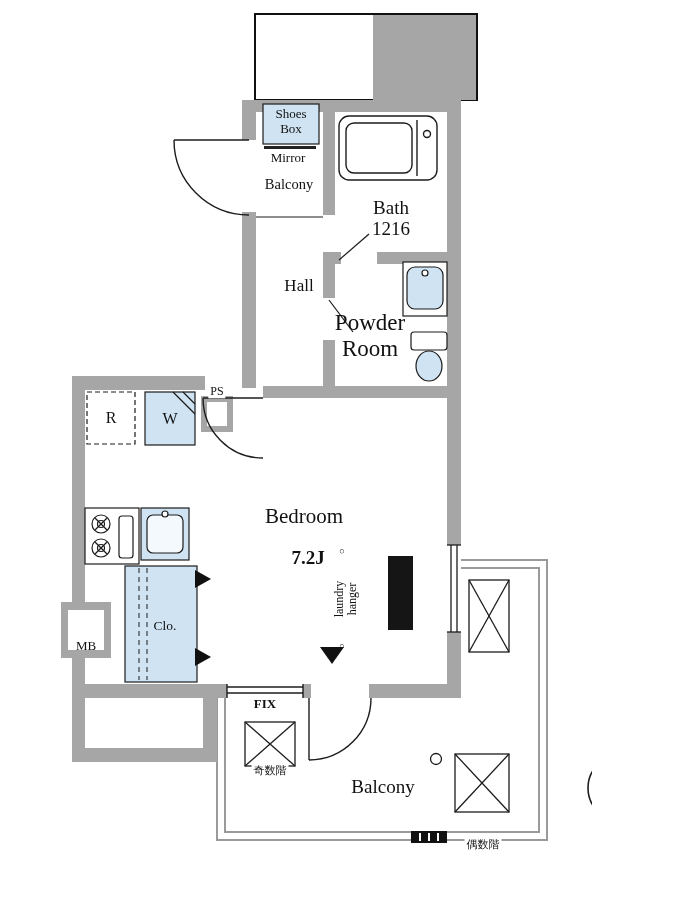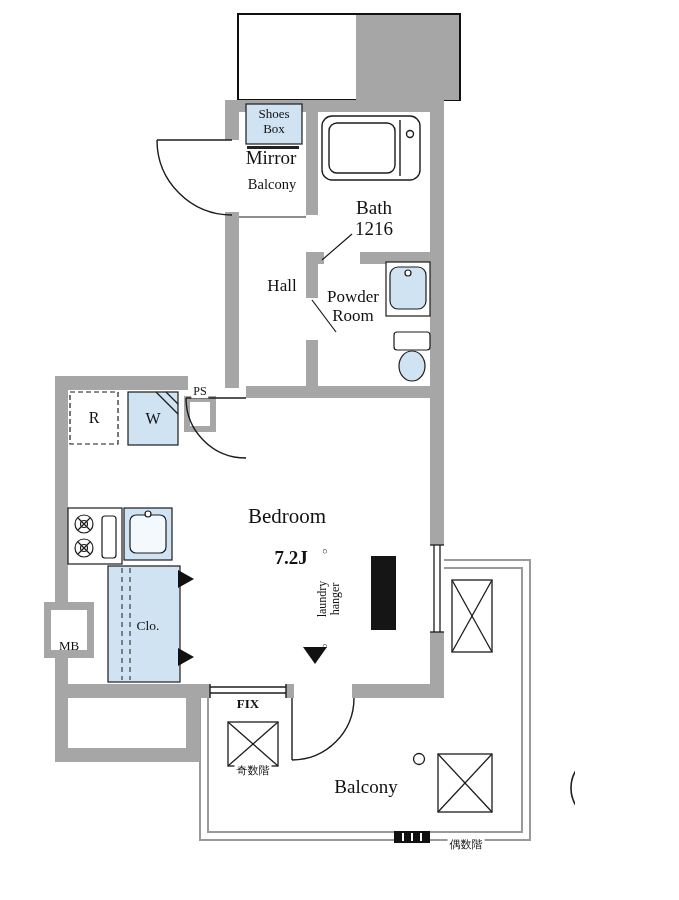--- a/index.html
+++ b/index.html
@@ -1,18 +1,18 @@
 <!DOCTYPE html>
 <html style="--wall: #a6a6a6; --blue: #cfe3f2; --line: #1c1c1c; --bal: #9a9a9a;"><head>
 <meta charset="utf-8">
 <style>
   html,body{margin:0;padding:0;background:#fff;}
   .canvas{
     position:relative;width:575px;height:900px;background:#fff;
-    font-family:"Liberation Serif", serif;color:#111;overflow:hidden;
+    font-family:"Liberation Serif", serif;color:#111;overflow:hidden;margin-left:17px;
   }
   .canvas svg{position:absolute;left:0;top:0;}
   .lbl{
     position:absolute;transform:translate(-50%,-50%);
     text-align:center;white-space:pre-line;line-height:1.12;color:#111;
   }
   .lbl.bgw{background:#fff;padding:0 2px;}
   .lbl.rot{transform:translate(-50%,-50%) rotate(-90deg);}
   :root{--wall:#a6a6a6;--blue:#cfe3f2;--line:#1c1c1c;--bal:#9a9a9a;}
 </style>
@@ -206,26 +206,26 @@
 
   <g>
     <circle cx="604" cy="788" r="33" fill="#fff" stroke="var(--line)" stroke-width="1.6"></circle>
     <polygon points="592,761 618,770 603,820" fill="#111"></polygon>
   </g>
 
 </svg>
 
 <div class="lbl" style="left:274px;top:122px;font-size:13px;">Shoes
 Box</div>
-<div class="lbl" style="left:271px;top:158px;font-size:19px;text-align:right;">Mirror</div>
+<div class="lbl" style="left:271px;top:158px;font-size:13px;text-align:right;">Mirror</div>
 <div class="lbl" style="left:272px;top:184px;font-size:14.5px;">Balcony</div>
 <div class="lbl" style="left:374px;top:218px;font-size:19px;">Bath
 1216</div>
 <div class="lbl" style="left:282px;top:286px;font-size:17px;">Hall</div>
-<div class="lbl" style="left:353px;top:306px;font-size:17px;">Powder
+<div class="lbl" style="left:353px;top:336px;font-size:23px;">Powder
 Room</div>
 <div class="lbl bgw" style="left:200px;top:392px;font-size:12px;">PS</div>
 <div class="lbl" style="left:94px;top:418px;font-size:16px;">R</div>
 <div class="lbl" style="left:153px;top:419px;font-size:16px;">W</div>
 <div class="lbl" style="left:287px;top:517px;font-size:21px;">Bedroom</div>
 <div class="lbl" style="left:291px;top:558px;font-size:19px;font-weight:bold;">7.2J</div>
 <div class="lbl rot" style="left:329px;top:599px;font-size:12px;">laundry
 hanger</div>
 <div class="lbl" style="left:325px;top:551px;font-size:9px;">○</div>
 <div class="lbl" style="left:325px;top:646px;font-size:9px;">○</div>

